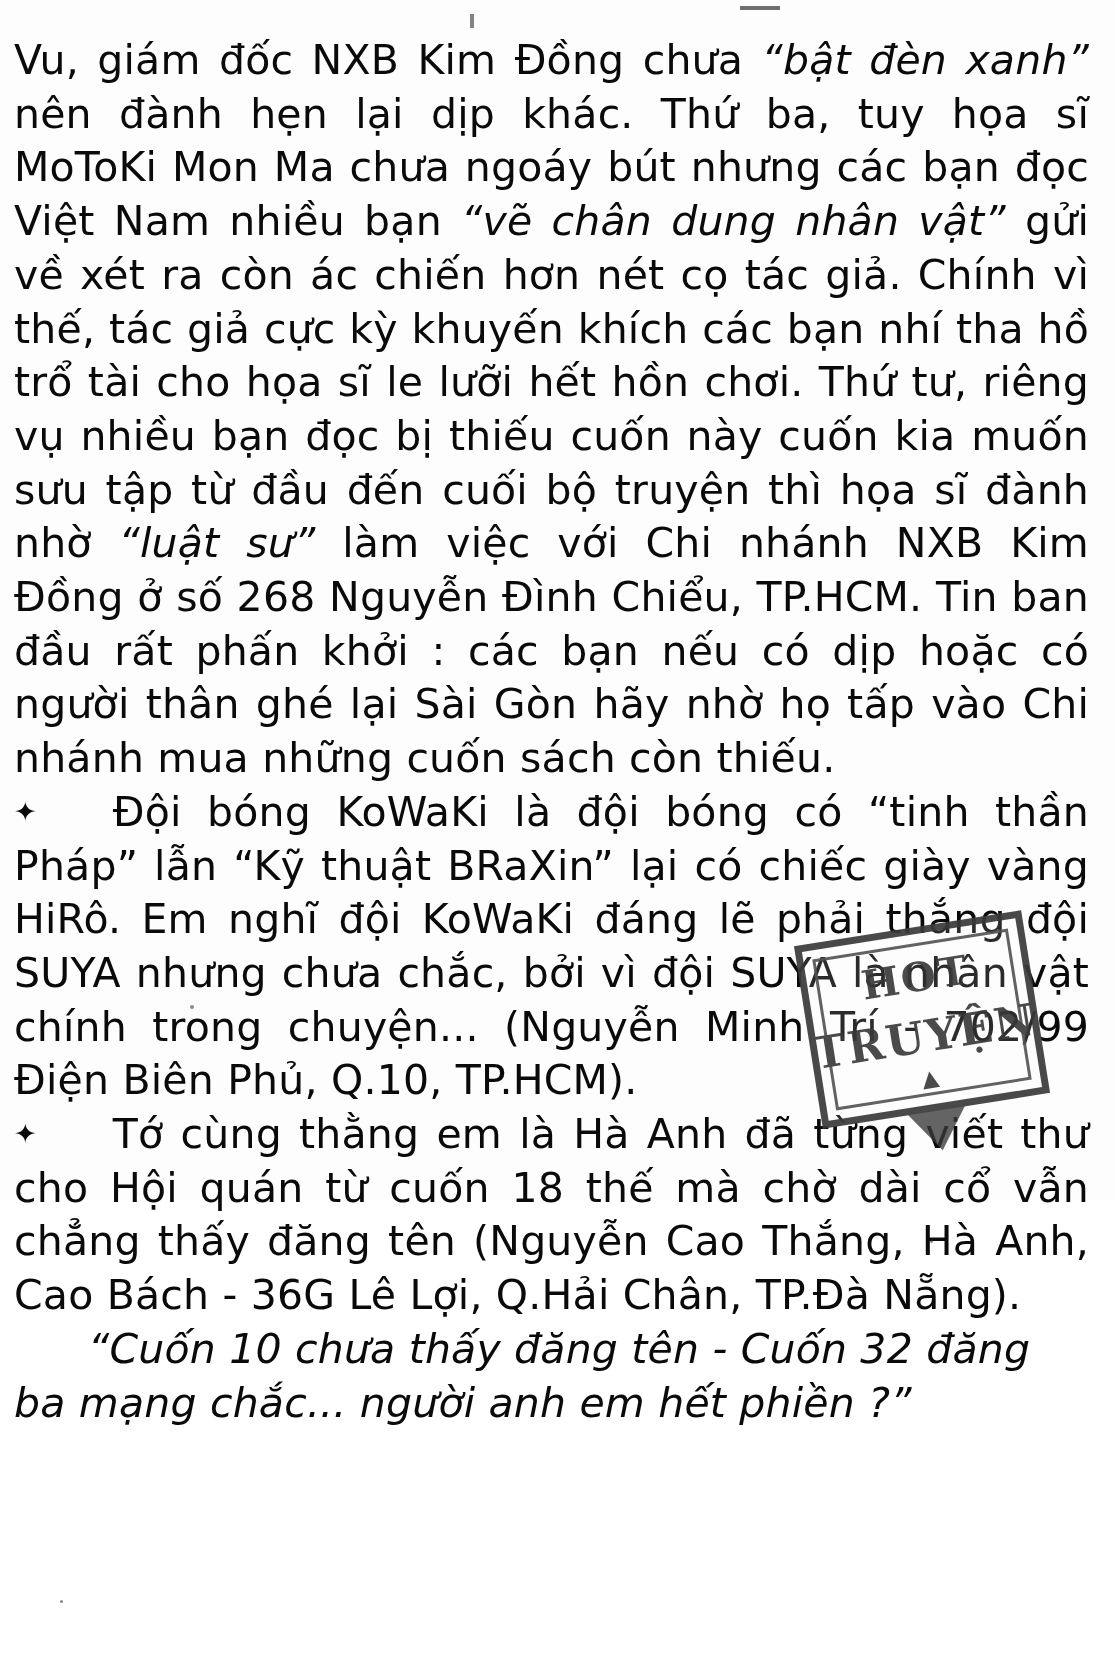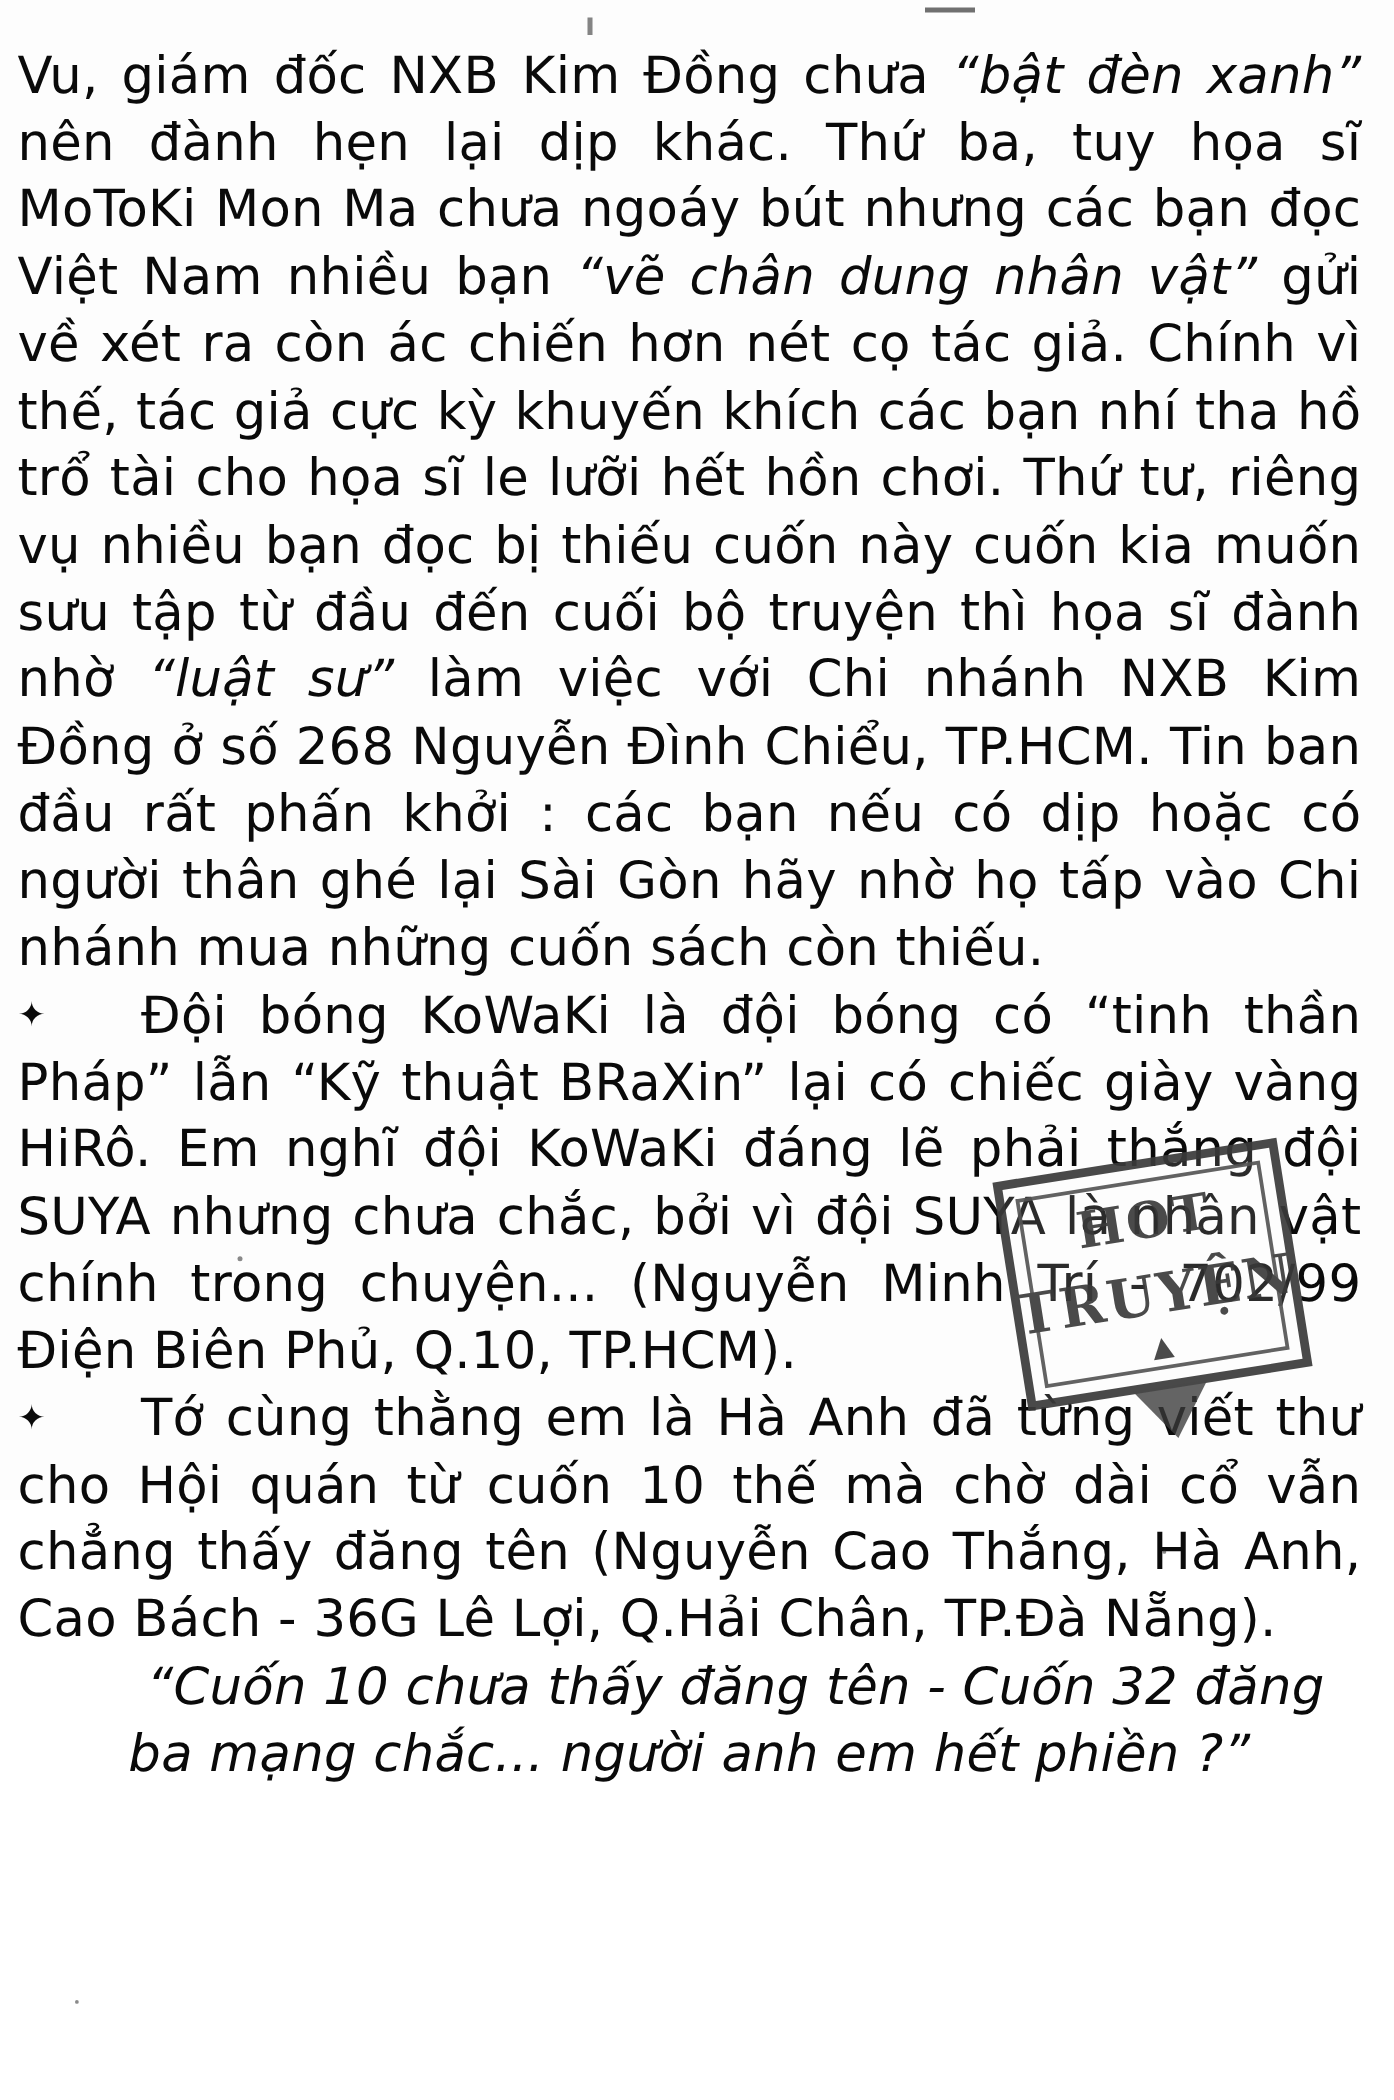--- a/index.html
+++ b/index.html
@@ -32,21 +32,21 @@
     font-size: 41px;
     line-height: 1.31;
     letter-spacing: 0.2px;
   }
   p.para {
     margin: 0 0 0 0;
     text-align: justify;
     text-justify: inter-word;
   }
   p.para.last {
-    text-align: center;
+    text-align: left;
   }
   .ital {
     font-style: italic;
   }
   .bullet-para {
     position: relative;
     text-align: justify;
   }
   .bullet {
     font-size: 27px;
@@ -139,21 +139,21 @@
     <p class="para">
       <span>Vu, giám đốc NXB Kim Đồng chưa </span><span class="ital">“bật đèn xanh”</span><span> nên đành hẹn lại dịp khác. Thứ ba, tuy họa sĩ MoToKi Mon Ma chưa ngoáy bút nhưng các bạn đọc Việt Nam nhiều bạn </span><span class="ital">“vẽ chân dung nhân vật”</span><span> gửi về xét ra còn ác chiến hơn nét cọ tác giả. Chính vì thế, tác giả cực kỳ khuyến khích các bạn nhí tha hồ trổ tài cho họa sĩ le lưỡi hết hồn chơi. Thứ tư, riêng vụ nhiều bạn đọc bị thiếu cuốn này cuốn kia muốn sưu tập từ đầu đến cuối bộ truyện thì họa sĩ đành nhờ </span><span class="ital">“luật sư”</span><span> làm việc với Chi nhánh NXB Kim Đồng ở số 268 Nguyễn Đình Chiểu, TP.HCM. Tin ban đầu rất phấn khởi : các bạn nếu có dịp hoặc có người thân ghé lại Sài Gòn hãy nhờ họ tấp vào Chi nhánh mua những cuốn sách còn thiếu.</span>
     </p>
 
     <p class="para bullet-para">
       <span class="bullet">✦</span><span class="indent-sm"></span><span>Đội bóng KoWaKi là đội bóng có “tinh thần Pháp” lẫn “Kỹ thuật BRaXin” lại có chiếc giày vàng HiRô. Em nghĩ đội KoWaKi đáng lẽ phải thắng đội SUYA nhưng chưa chắc, bởi vì đội SUYA là nhân vật chính trong chuyện... (Nguyễn Minh Trí - 702/99 Điện Biên Phủ, Q.10, TP.HCM).</span>
     </p>
 
 
     <p class="para bullet-para">
-      <span class="bullet">✦</span><span class="indent-sm"></span><span>Tớ cùng thằng em là Hà Anh đã từng viết thư cho Hội quán từ cuốn 10 thế mà chờ dài cổ vẫn chẳng thấy đăng tên (Nguyễn Cao Thắng, Hà Anh, Cao Bách - 36G Lê Lợi, Q.Hải Chân, TP.Đà Nẵng).</span>
+      <span class="bullet">✦</span><span class="indent-sm"></span><span>Tớ cùng thằng em là Hà Anh đã từng viết thư cho Hội quán từ cuốn 18 thế mà chờ dài cổ vẫn chẳng thấy đăng tên (Nguyễn Cao Thắng, Hà Anh, Cao Bách - 36G Lê Lợi, Q.Hải Chân, TP.Đà Nẵng).</span>
     </p>
 
     <p class="para last">
       <span class="indent"></span><span class="ital">“Cuốn 10 chưa thấy đăng tên - Cuốn 32 đăng ba mạng chắc... người anh em hết phiền ?”</span>
     </p>
 
   </div>
 
   <div class="stamp">
     <div class="frame"></div>

